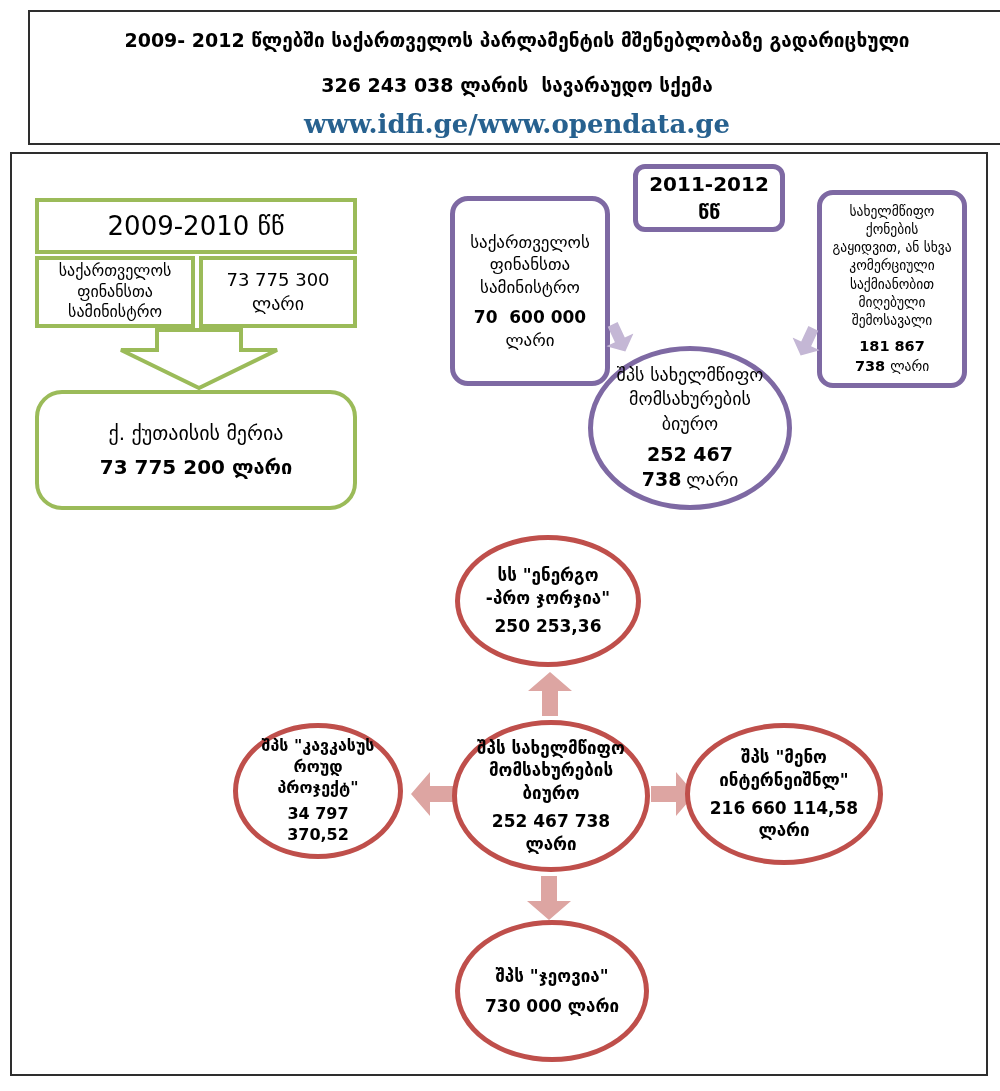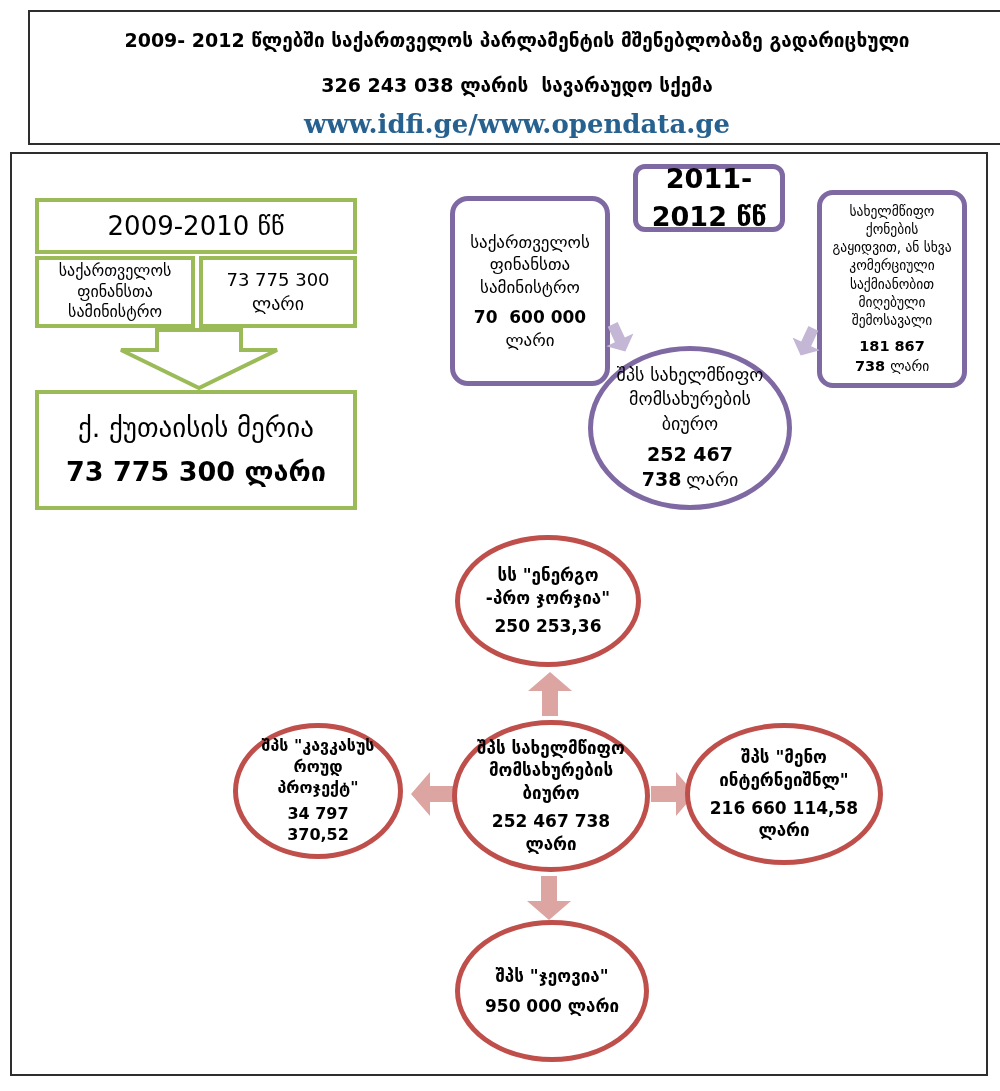--- a/index.html
+++ b/index.html
@@ -18,21 +18,21 @@
   .node { position:absolute; box-sizing:border-box; background:#fff;
           display:flex; flex-direction:column; align-items:center; justify-content:center;
           text-align:center; }
   .gbox { border:4px solid var(--green,#9BBB59); }
   .pbox { border:5px solid var(--purple,#7E69A3); border-radius:18px; }
   .ellipse { border-radius:50%;justify-content:center; }
   .p-ellipse { border:5px solid var(--purple,#7E69A3); }
   .r-ellipse { border:5px solid var(--red,#BF4F4B); }
 
   .fs26 { font-size:26px; }
-  .fs20 { font-size:27px; line-height:1.4; }
+  .fs20 { font-size:20px; line-height:1.4;border-radius:27px; }
   .fs18 { font-size:18px; line-height:1.35; }
   .fs17 { font-size:17px; line-height:1.32; }
   .fs16 { font-size:16px; line-height:1.3; }
   .fs13 { font-size:13.5px; line-height:1.35; }
   .b { font-weight:bold; }
   .pre { white-space:pre-wrap; }
   .mt6 { margin-top:6px; } .mt8 { margin-top:8px; }
   .cur { margin-left:5px; }
 
   .arrow { position:absolute; }
@@ -65,21 +65,21 @@
       <div>73 775 300</div>
       <div>ლარი</div>
     </div>
 
     <svg class="arrow greenA" style="left:107px; top:174px;" width="160" height="62" viewBox="0 0 160 62">
       <polygon points="38,2 122,2 122,22 158,22 80,60 2,22 38,22" fill="#ffffff" stroke="currentColor" stroke-width="4" stroke-linejoin="miter"></polygon>
     </svg>
 
     <div class="node gbox fs20" style="left:23px; top:236px; width:322px; height:120px;">
       <div>ქ. ქუთაისის მერია</div>
-      <div class="b mt6">73 775 300 ლარი</div>
+      <div class="b mt6">73 775 200 ლარი</div>
     </div>
 
     <div class="node pbox fs17" style="left:438px; top:42px; width:160px; height:190px; padding:6px;">
       <div>საქართველოს ფინანსთა სამინისტრო</div>
       <div class="b pre mt8">70  600 000</div>
       <div>ლარი</div>
     </div>
 
     <div class="node pbox" style="left:621px; top:10px; width:152px; height:68px; border-radius:12px;">
       <div class="b fs20">2011-2012 წწ</div>
@@ -139,17 +139,17 @@
       <div class="mt6">216 660 114,58</div>
       <div>ლარი</div>
     </div>
 
     <svg class="arrow pinkA" style="left:514px; top:722px; transform:rotate(180deg);" width="46" height="44" viewBox="0 0 44 44">
       <polygon points="22,0 44,19 30,19 30,44 14,44 14,19 0,19" fill="currentColor"></polygon>
     </svg>
 
     <div class="node ellipse r-ellipse fs17 b" style="left:443px; top:766px; width:194px; height:142px; padding:4px 16px;">
       <div>შპს "ჯეოვია"</div>
-      <div class="mt8">950 000 ლარი</div>
+      <div class="mt8">730 000 ლარი</div>
     </div>
 
   </div>
 </div>
 
 </body></html>

